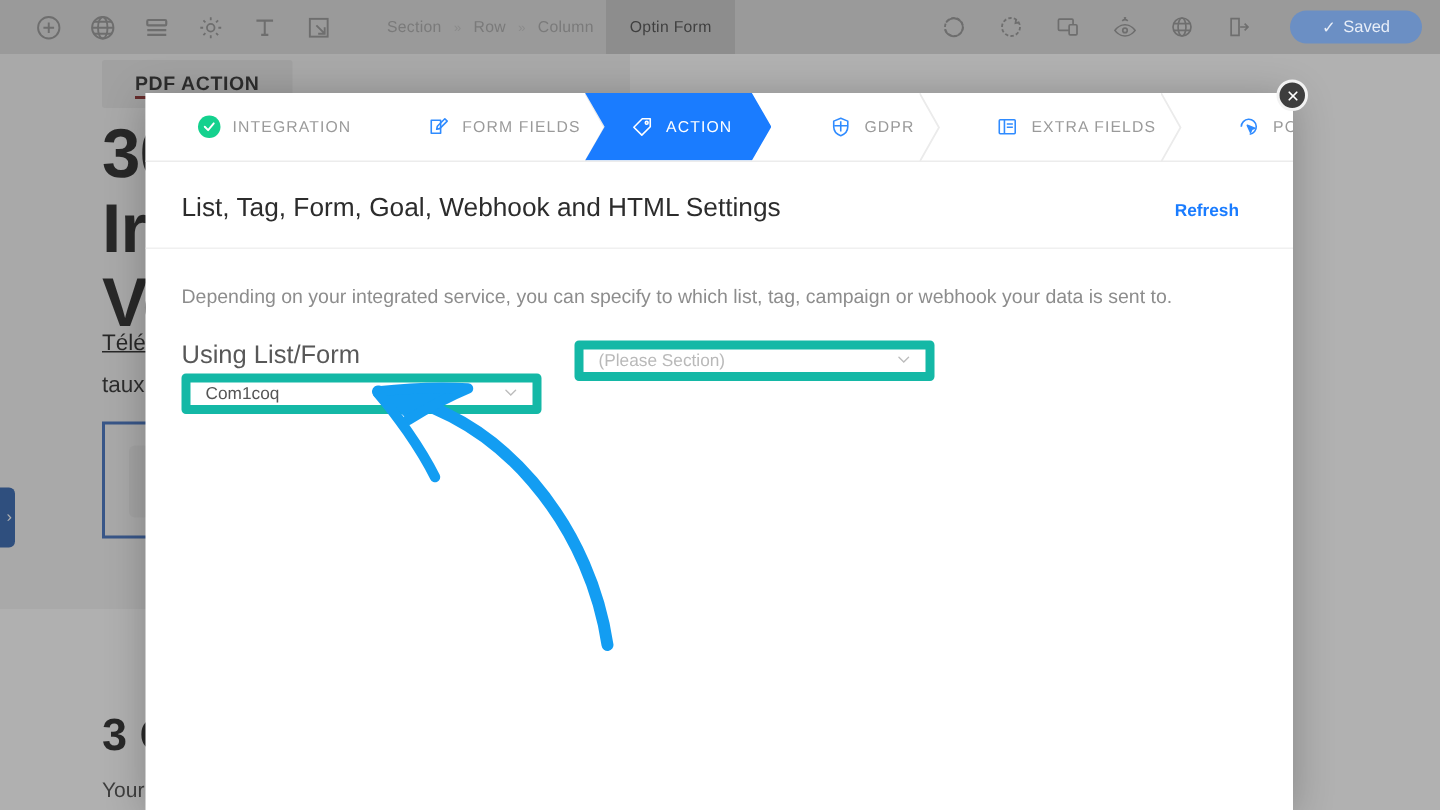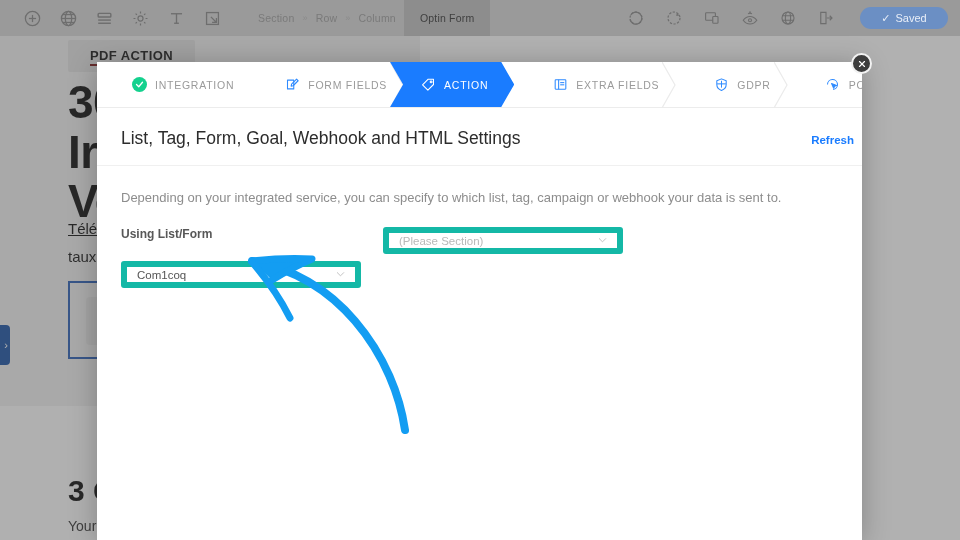--- a/index.html
+++ b/index.html
@@ -127,30 +127,30 @@
     z-index: 3;
   }
   .step-ico { display: flex; align-items: center; justify-content: center; width: 16px; height: 16px; }
   .check-circle {
     width: 15px; height: 15px; border-radius: 50%; background: #14d18e;
     display: flex; align-items: center; justify-content: center;
   }
 
   .modal-head {
     display: flex; align-items: baseline; justify-content: space-between;
-    padding: 20px 8px 16px 24px;
+    padding: 20px 36px 16px 24px;
     border-bottom: 1px solid #f0f0f0;
   }
   .modal-title { font-size: 17.5px; color: #2c2c2c; font-weight: normal; }
   .refresh-link { font-size: 11.5px; color: #1a7cff; font-weight: bold; cursor: pointer; }
   .modal-desc { padding: 24px 24px 0 24px; font-size: 13px; color: #8d8d8d; }
 
   .fields { display: flex; gap: 22px; padding: 22px 24px 0 24px; }
   .field { width: 240px; }
-  .field-label { font-size: 12px; color: #585858; margin-bottom: 20px; font-weight: bold; }
+  .field-label { font-size: 17px; color: #585858; margin-bottom: 2px; }
   .select-box {
     position: relative; height: 27px; border: 6px solid #14b8a6; border-radius: 3px;
     background: #fff; display: flex; align-items: center;
     padding: 0 8px 0 10px; font-size: 11.5px; color: #555;
   }
   .select-box.placeholder { color: #b9b9b9; }
   .chev { position: absolute; right: 9px; top: 50%; transform: translateY(-50%); color: #bdbdbd; }
 
   .close-btn {
     position: absolute; top: 53px; left: 851px;
@@ -329,44 +329,44 @@
           <svg width="15" height="15" viewBox="0 0 24 24" fill="none" stroke="#ffffff" stroke-width="1.7" stroke-linejoin="round">
             <path d="M11.5 3.5H20v8.5l-9 9-8.5-8.5z"></path>
               <circle cx="16.2" cy="7.8" r="1.5"></circle>
           </svg>
         </span>
         <span>ACTION</span>
       </div>
 
       <div class="step">
         <span class="step-ico">
+          <svg width="15" height="15" viewBox="0 0 24 24" fill="none" stroke="#2f8bff" stroke-width="1.7" stroke-linejoin="round">
+            <path d="M12 3l7.5 3v6c0 5-3.3 8-7.5 9.5C7.8 20 4.5 17 4.5 12V6z"></path>
+              <line x1="12" y1="6" x2="12" y2="17"></line>
+              <line x1="5" y1="11" x2="19" y2="11"></line>
+          </svg>
+        </span>
+        <span>GDPR</span>
+        <span class="divider">
+          <svg width="14" height="46" viewBox="0 0 14 46">
+              <path d="M0 0 L13 23 L0 46" fill="none" stroke="#ebebeb" stroke-width="1.2"></path>
+            </svg>
+        </span>
+      </div>
+
+      <div class="step">
+        <span class="step-ico">
           <svg width="15" height="15" viewBox="0 0 24 24" fill="none" stroke="#2f8bff" stroke-width="1.7">
             <rect x="3.5" y="4.5" width="17" height="15" rx="1"></rect>
               <line x1="9" y1="4.5" x2="9" y2="19.5"></line>
               <line x1="11.5" y1="9" x2="18" y2="9"></line>
               <line x1="11.5" y1="12.5" x2="18" y2="12.5"></line>
           </svg>
         </span>
         <span>EXTRA FIELDS</span>
-        <span class="divider">
-          <svg width="14" height="46" viewBox="0 0 14 46">
-              <path d="M0 0 L13 23 L0 46" fill="none" stroke="#ebebeb" stroke-width="1.2"></path>
-            </svg>
-        </span>
-      </div>
-
-      <div class="step">
-        <span class="step-ico">
-          <svg width="15" height="15" viewBox="0 0 24 24" fill="none" stroke="#2f8bff" stroke-width="1.7" stroke-linejoin="round">
-            <path d="M12 3l7.5 3v6c0 5-3.3 8-7.5 9.5C7.8 20 4.5 17 4.5 12V6z"></path>
-              <line x1="12" y1="6" x2="12" y2="17"></line>
-              <line x1="5" y1="11" x2="19" y2="11"></line>
-          </svg>
-        </span>
-        <span>GDPR</span>
         <span class="divider">
           <svg width="14" height="46" viewBox="0 0 14 46">
               <path d="M0 0 L13 23 L0 46" fill="none" stroke="#ebebeb" stroke-width="1.2"></path>
             </svg>
         </span>
       </div>
 
       <div class="step">
         <span class="step-ico">
           <svg width="15" height="15" viewBox="0 0 24 24" fill="none" stroke="#2f8bff" stroke-width="1.7" stroke-linejoin="round">

